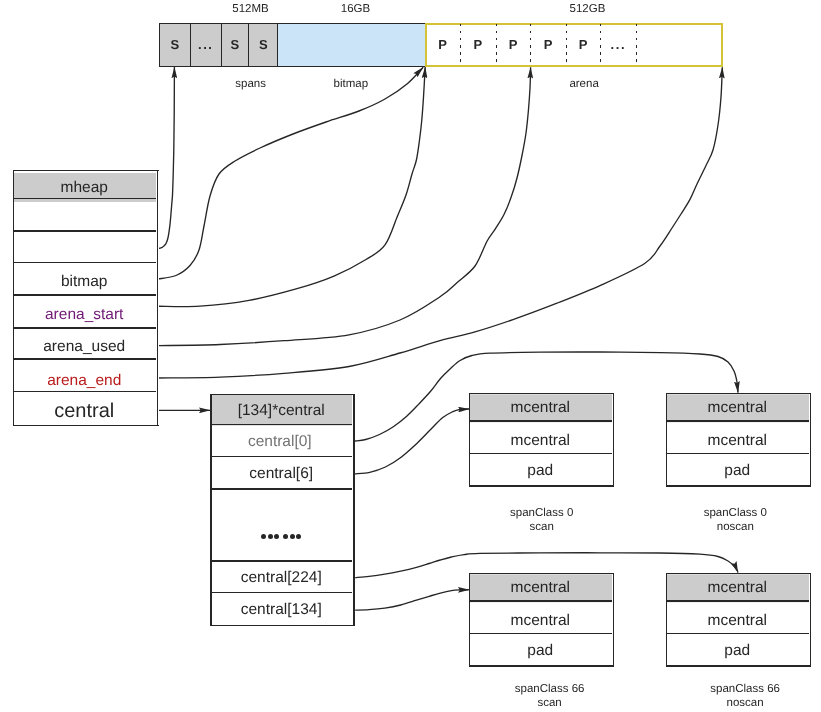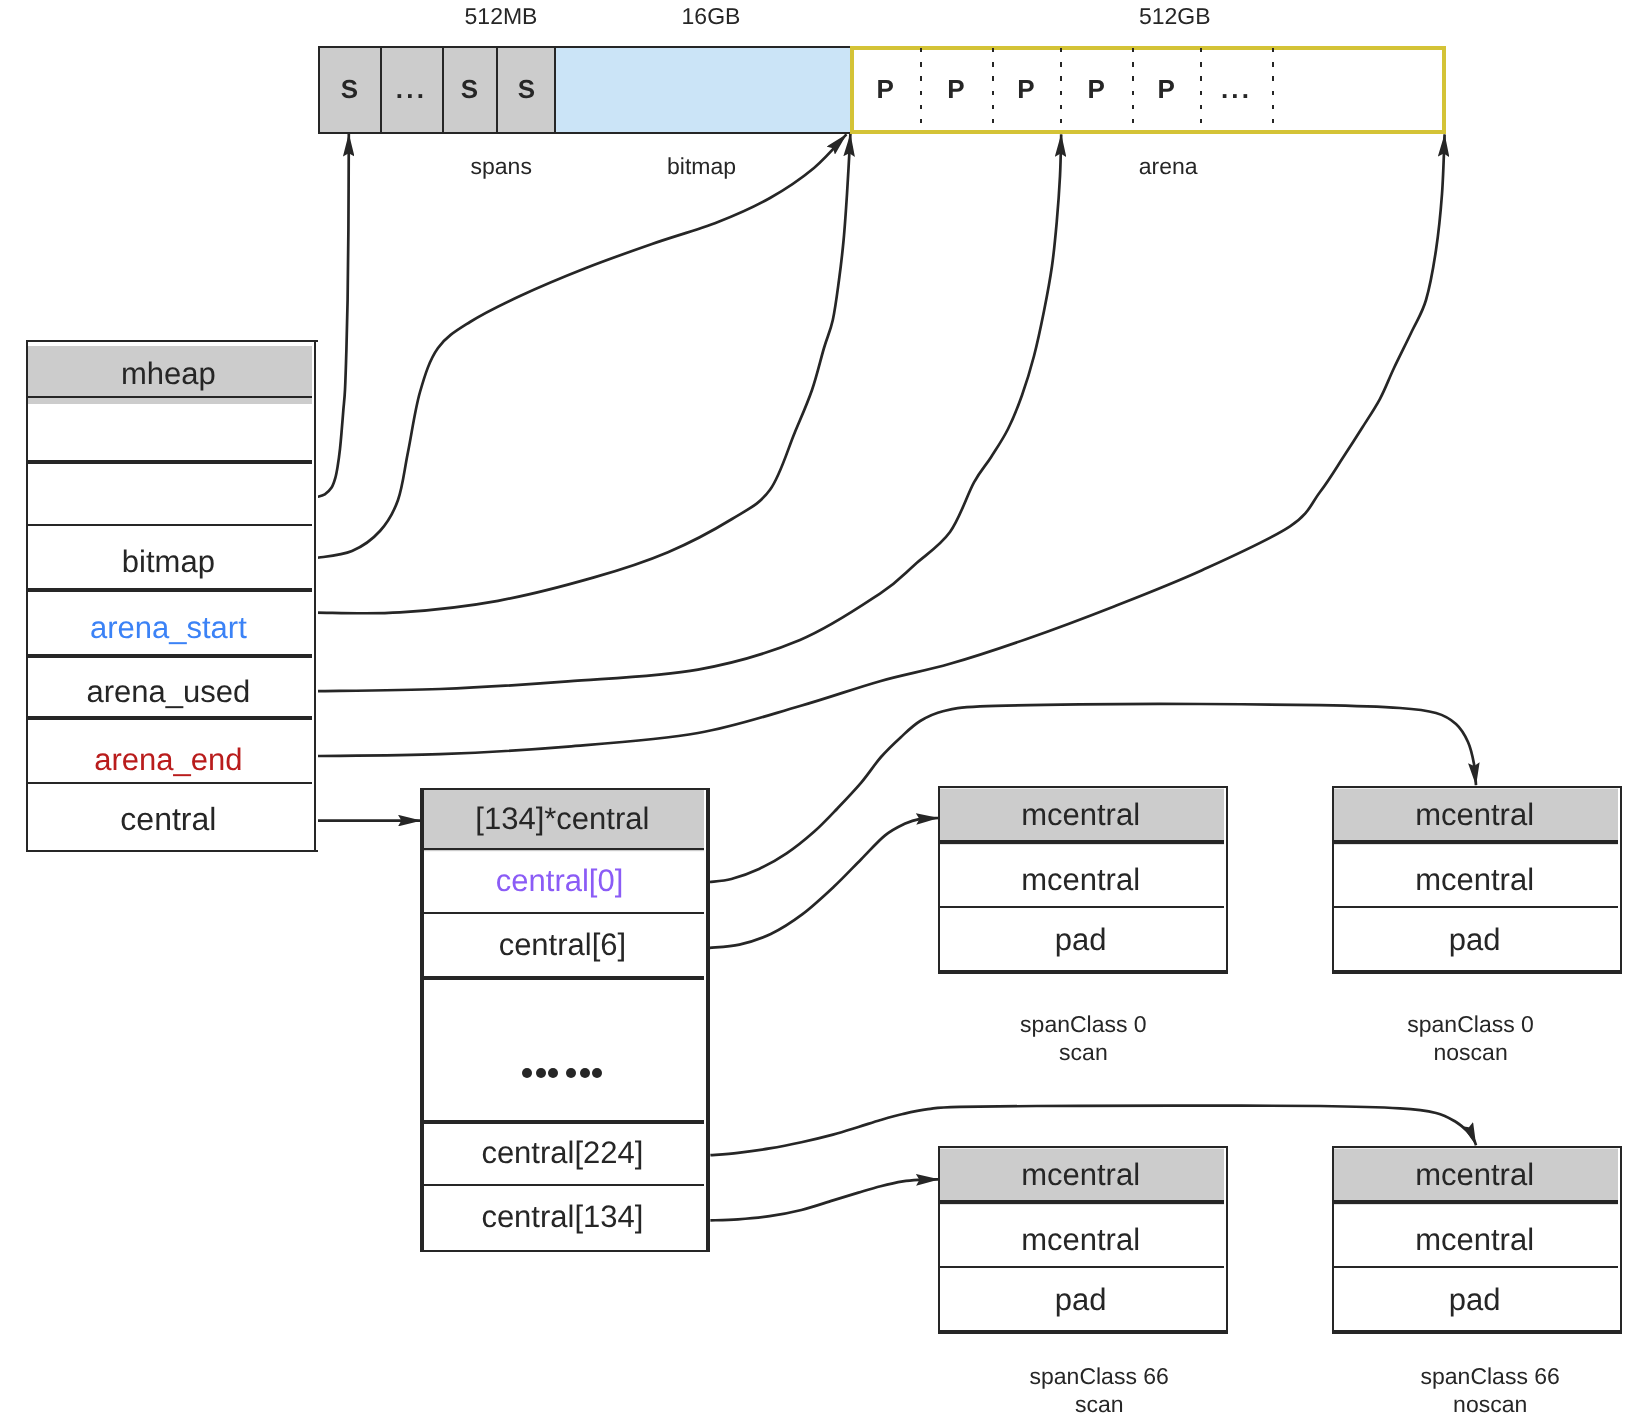--- a/index.html
+++ b/index.html
@@ -81,36 +81,36 @@
       <div style="position: absolute; background: rgb(38, 38, 38); z-index: 3; left: 0px; top: 0px; width: 146px; height: 1.3px;"></div>
       <div style="position: absolute; background: rgb(38, 38, 38); z-index: 3; left: 0px; top: 254.5px; width: 146px; height: 1.3px;"></div>
       <div style="position: absolute; background: rgb(38, 38, 38); z-index: 3; left: 0px; top: 0px; width: 1.3px; height: 255.8px;"></div>
       <div style="position: absolute; background: rgb(38, 38, 38); z-index: 3; left: 144.7px; top: 0px; width: 1.3px; height: 255.8px;"></div>
       <div class="cell" style="left: 0px; top: 0px; width: 143.4px; height: 28.9px; background: rgb(204, 204, 204); font-size: 15.5px; line-height: 1; color: rgb(38, 38, 38); transform: translateY(3px);">mheap</div>
       <div style="position: absolute; left: 0px; top: 28.4px; width: 143.4px; height: 1px; background: rgb(38, 38, 38);"></div>
       <div style="position: absolute; left: 0px; top: 60.1px; width: 143.4px; height: 2px; background: rgb(38, 38, 38);"></div>
       <div style="position: absolute; left: 0px; top: 92.2px; width: 143.4px; height: 1px; background: rgb(38, 38, 38);"></div>
       <div class="cell" style="left: 0px; top: 92.7px; width: 143.4px; height: 32.4px; background: transparent; font-size: 15.5px; line-height: 1; color: rgb(38, 38, 38); transform: translateY(3px);">bitmap</div>
       <div style="position: absolute; left: 0px; top: 124.1px; width: 143.4px; height: 2px; background: rgb(38, 38, 38);"></div>
-      <div class="cell" style="left: 0px; top: 125.1px; width: 143.4px; height: 32.4px; background: transparent; font-size: 15.5px; line-height: 1; color: #3b82f6; transform: translateY(3px);">arena_start</div>
+      <div class="cell" style="left: 0px; top: 125.1px; width: 143.4px; height: 32.4px; background: transparent; font-size: 15.5px; line-height: 1; color: #701a75; transform: translateY(3px);">arena_start</div>
       <div style="position: absolute; left: 0px; top: 156.5px; width: 143.4px; height: 2px; background: rgb(38, 38, 38);"></div>
       <div class="cell" style="left: 0px; top: 157.5px; width: 143.4px; height: 31.8px; background: transparent; font-size: 15.5px; line-height: 1; color: rgb(38, 38, 38); transform: translateY(3px);">arena_used</div>
       <div style="position: absolute; left: 0px; top: 188.3px; width: 143.4px; height: 2px; background: rgb(38, 38, 38);"></div>
       <div class="cell" style="left: 0px; top: 192px; width: 143.4px; height: 31.8px; background: transparent; font-size: 15.5px; line-height: 1; color: #b91c1c; transform: translateY(3px);">arena_end</div>
       <div style="position: absolute; left: 0px; top: 220.6px; width: 143.4px; height: 1px; background: rgb(38, 38, 38);"></div>
-      <div class="cell" style="left: 0px; top: 221.1px; width: 143.4px; height: 33.4px; background: transparent; font-size: 16px; line-height: 1; color: rgb(38, 38, 38); transform: translateY(3px);">central</div>
+      <div class="cell" style="left: 0px; top: 221.1px; width: 143.4px; height: 33.4px; background: transparent; font-size: 20px; line-height: 1; color: rgb(38, 38, 38); transform: translateY(3px);">central</div>
     </div>
     <div class="box" style="left: 210.3px; top: 394.2px; width: 144.4px; height: 232.1px; background: rgb(255, 255, 255); outline: none;">
       <div style="position: absolute; background: rgb(38, 38, 38); z-index: 3; left: 0px; top: 0px; width: 144.4px; height: 1.3px;"></div>
       <div style="position: absolute; background: rgb(38, 38, 38); z-index: 3; left: 0px; top: 230.8px; width: 144.4px; height: 1.3px;"></div>
       <div style="position: absolute; background: rgb(38, 38, 38); z-index: 3; left: 0px; top: 0px; width: 1.3px; height: 232.1px;"></div>
       <div style="position: absolute; background: rgb(38, 38, 38); z-index: 3; left: 143.1px; top: 0px; width: 1.3px; height: 232.1px;"></div>
       <div class="cell" style="left: 0px; top: 0px; width: 141.8px; height: 30.4px; background: rgb(204, 204, 204); font-size: 15.5px; line-height: 1; color: rgb(38, 38, 38); transform: translateY(0.6px);">[134]*central</div>
       <div style="position: absolute; left: 0px; top: 29.9px; width: 141.8px; height: 1px; background: rgb(38, 38, 38);"></div>
-      <div class="cell" style="left: 0px; top: 30.4px; width: 139px; height: 32.4px; background: transparent; font-size: 15.5px; line-height: 1; color: #8b5cf6; transform: translateY(0.6px);">central[0]</div>
+      <div class="cell" style="left: 0px; top: 30.4px; width: 139px; height: 32.4px; background: transparent; font-size: 15.5px; line-height: 1; color: #737373; transform: translateY(0.6px);">central[0]</div>
       <div style="position: absolute; left: 0px; top: 62.3px; width: 141.8px; height: 1px; background: rgb(38, 38, 38);"></div>
       <div class="cell" style="left: 0px; top: 62.8px; width: 141.8px; height: 31.6px; background: transparent; font-size: 15.5px; line-height: 1; color: rgb(38, 38, 38); transform: translateY(0.6px);">central[6]</div>
       <div style="position: absolute; left: 0px; top: 93.4px; width: 141.8px; height: 2px; background: rgb(38, 38, 38);"></div>
       <div class="cell" style="left: 0px; top: 94.4px; width: 141.8px; height: 72.9px; background: transparent; font-size: 20px; line-height: 1; color: rgb(38, 38, 38); transform: none;">
         <div style="position: absolute; left: calc(50% - 19.9px); top: 45.1px; width: 5px; height: 5px; border-radius: 50%; background: rgb(38, 38, 38);"></div>
         <div style="position: absolute; left: calc(50% - 13.5px); top: 45.1px; width: 5px; height: 5px; border-radius: 50%; background: rgb(38, 38, 38);"></div>
         <div style="position: absolute; left: calc(50% - 7.1px); top: 45.1px; width: 5px; height: 5px; border-radius: 50%; background: rgb(38, 38, 38);"></div>
         <div style="position: absolute; left: calc(50% + 2.1px); top: 45.1px; width: 5px; height: 5px; border-radius: 50%; background: rgb(38, 38, 38);"></div>
         <div style="position: absolute; left: calc(50% + 8.5px); top: 45.1px; width: 5px; height: 5px; border-radius: 50%; background: rgb(38, 38, 38);"></div>
         <div style="position: absolute; left: calc(50% + 14.9px); top: 45.1px; width: 5px; height: 5px; border-radius: 50%; background: rgb(38, 38, 38);"></div>

